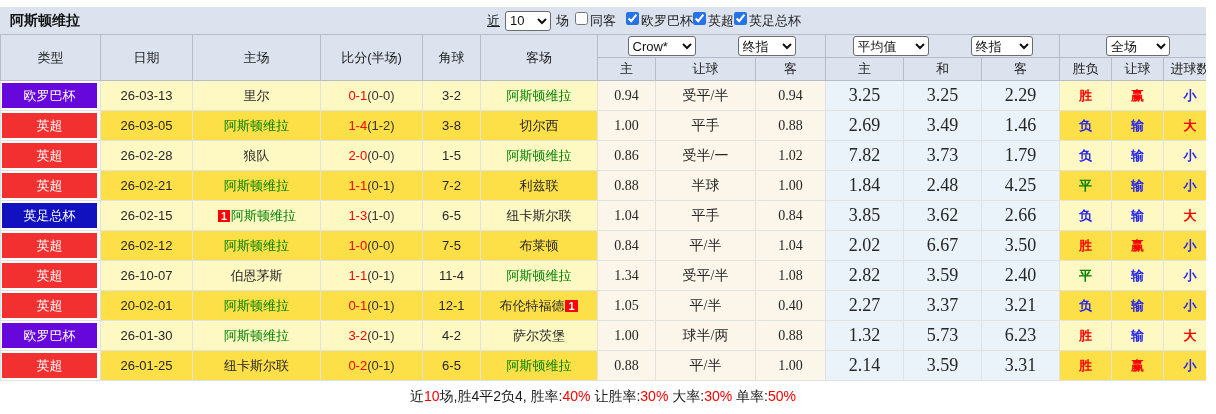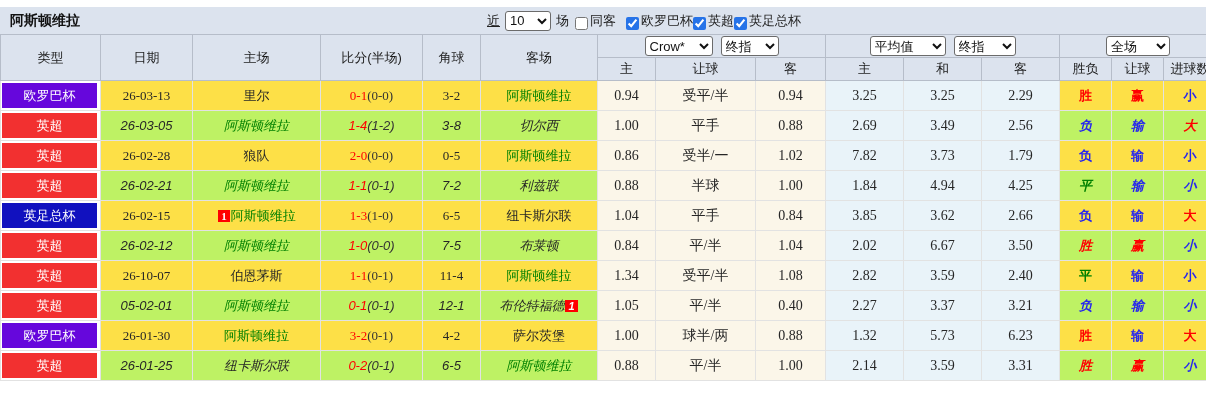--- a/index.html
+++ b/index.html
@@ -10,38 +10,38 @@
   }
   .top-strip { height:7px; background:#fff; }
   .band { background:#dce3ee; }
   .title-row { height:27px; position:relative; display:flex; align-items:center; }
   .title { font-weight:bold; font-size:14px; margin-left:10px; color:#111; }
   .controls { position:absolute; left:487px; top:0; height:100%; display:flex; align-items:center; white-space:nowrap; }
   .jin { text-decoration:underline; color:#222; cursor:pointer; margin-right:5px; }
   select { font-family:"Liberation Sans",sans-serif; font-size:13px; background:#fff; border:1px solid #6b6b6b; border-radius:3px; height:20px; color:#111; }
   select.cnt { width:46px; }
   .lbl { margin:0 6px 0 5px; }
-  label.cb { display:inline-flex; align-items:flex-end; }
+  label.cb { display:inline-flex; align-items:flex-start; }
   label.cb input { width:13px; height:13px; margin:0 2px 0 0; accent-color:#2673e8; }
   label.cb.gap { margin-left:10px; }
 
   table { width:1216px; table-layout:fixed; border-collapse:collapse; }
   thead th { background:#dce3ee; border:1px solid #b6bdc9; font-weight:normal; font-size:13px; height:23px; padding:0; color:#1c1c1c; }
-  th.selcell select { margin:0 4px; }
+  th.selcell select { margin:0 21px; }
   select.s-book { width:68px; } select.s-st1 { width:58px; }
   select.s-avg { width:76px; } select.s-st2 { width:62px; }
   select.s-scope { width:64px; }
 
   tbody td { border:1px solid #e2e2e2; height:30px; text-align:center; padding:0; font-size:13px; color:#262626; vertical-align:middle; }
-  tr.even td.alt { background:#bef264;font-style:italic; }
-  tr.odd  td.alt { background:#fde047;font-family:Liberation Serif, serif; }
+  tr.even td.alt { background:#fde047; }
+  tr.odd  td.alt { background:#fef9c3; }
   td.type { background:#fff; padding:2px 3px 2px 1px; }
   .badge { height:100%; display:flex; align-items:center; justify-content:center; color:#fff; font-size:13px; }
   td.asian { background:#fbf6e9; font-family:"Liberation Serif", serif; font-size:14px; }
-  td.euro  { background:#e9f3f9; font-family:"Liberation Serif", serif; font-size:14px; }
+  td.euro  { background:#e9f3f9; font-family:"Liberation Serif", serif; font-size:18px; }
   .hl { color:#008000; }
   .score-ft { color:#ff0000; }
   .score-ht { color:#333; }
   .redcard { background:#ff0000; color:#fff; font-size:11px; font-weight:bold; padding:0 3px; margin:0 1px; }
   td.res { font-weight:bold; }
   td.res.red { color:#ff0000; } td.res.blue { color:#2626ee; } td.res.green { color:#008000; }
 
   .footer { height:31px; line-height:30px; text-align:center; font-size:14px; color:#1a1a1a; background:#fff; }
   .footer .red { color:#ff0000; }
 </style>
@@ -165,33 +165,33 @@
           <td class="alt">26-03-05</td>
           <td class="alt"><span><span class="hl">阿斯顿维拉</span></span></td>
           <td class="alt"><span class="score-ft">1-4</span><span class="score-ht">(1-2)</span></td>
           <td class="alt">3-8</td>
           <td class="alt"><span><span>切尔西</span></span></td>
           <td class="asian">1.00</td>
           <td class="asian">平手</td>
           <td class="asian">0.88</td>
           <td class="euro">2.69</td>
           <td class="euro">3.49</td>
-          <td class="euro">2.56</td>
+          <td class="euro">1.46</td>
           <td class="alt res blue">负</td>
           <td class="alt res blue">输</td>
           <td class="alt res red">大</td>
         </tr>
         <tr class="odd">
           <td class="type">
             <div class="badge" style="background: rgb(242, 48, 48);">英超</div>
           </td>
           <td class="alt">26-02-28</td>
           <td class="alt"><span><span>狼队</span></span></td>
           <td class="alt"><span class="score-ft">2-0</span><span class="score-ht">(0-0)</span></td>
-          <td class="alt">0-5</td>
+          <td class="alt">1-5</td>
           <td class="alt"><span><span class="hl">阿斯顿维拉</span></span></td>
           <td class="asian">0.86</td>
           <td class="asian">受半/一</td>
           <td class="asian">1.02</td>
           <td class="euro">7.82</td>
           <td class="euro">3.73</td>
           <td class="euro">1.79</td>
           <td class="alt res blue">负</td>
           <td class="alt res blue">输</td>
           <td class="alt res blue">小</td>
@@ -202,21 +202,21 @@
           </td>
           <td class="alt">26-02-21</td>
           <td class="alt"><span><span class="hl">阿斯顿维拉</span></span></td>
           <td class="alt"><span class="score-ft">1-1</span><span class="score-ht">(0-1)</span></td>
           <td class="alt">7-2</td>
           <td class="alt"><span><span>利兹联</span></span></td>
           <td class="asian">0.88</td>
           <td class="asian">半球</td>
           <td class="asian">1.00</td>
           <td class="euro">1.84</td>
-          <td class="euro">4.94</td>
+          <td class="euro">2.48</td>
           <td class="euro">4.25</td>
           <td class="alt res green">平</td>
           <td class="alt res blue">输</td>
           <td class="alt res blue">小</td>
         </tr>
         <tr class="odd">
           <td class="type">
             <div class="badge" style="background: rgb(17, 17, 191);">英足总杯</div>
           </td>
           <td class="alt">26-02-15</td>
@@ -269,21 +269,21 @@
           <td class="euro">3.59</td>
           <td class="euro">2.40</td>
           <td class="alt res green">平</td>
           <td class="alt res blue">输</td>
           <td class="alt res blue">小</td>
         </tr>
         <tr class="even">
           <td class="type">
             <div class="badge" style="background: rgb(242, 48, 48);">英超</div>
           </td>
-          <td class="alt">05-02-01</td>
+          <td class="alt">20-02-01</td>
           <td class="alt"><span><span class="hl">阿斯顿维拉</span></span></td>
           <td class="alt"><span class="score-ft">0-1</span><span class="score-ht">(0-1)</span></td>
           <td class="alt">12-1</td>
           <td class="alt"><span><span>布伦特福德</span><span class="redcard">1</span></span></td>
           <td class="asian">1.05</td>
           <td class="asian">平/半</td>
           <td class="asian">0.40</td>
           <td class="euro">2.27</td>
           <td class="euro">3.37</td>
           <td class="euro">3.21</td>
@@ -325,13 +325,14 @@
           <td class="euro">2.14</td>
           <td class="euro">3.59</td>
           <td class="euro">3.31</td>
           <td class="alt res red">胜</td>
           <td class="alt res red">赢</td>
           <td class="alt res blue">小</td>
         </tr>
       </tbody>
   </table>
 
+  <div class="footer"><span id="footer-segs"><span>近</span><span class="red">10</span><span>场,胜4平2负4, 胜率:</span><span class="red">40%</span><span> 让胜率:</span><span class="red">30%</span><span> 大率:</span><span class="red">30%</span><span> 单率:</span><span class="red">50%</span></span></div>
 </div>
 
 </body></html>

